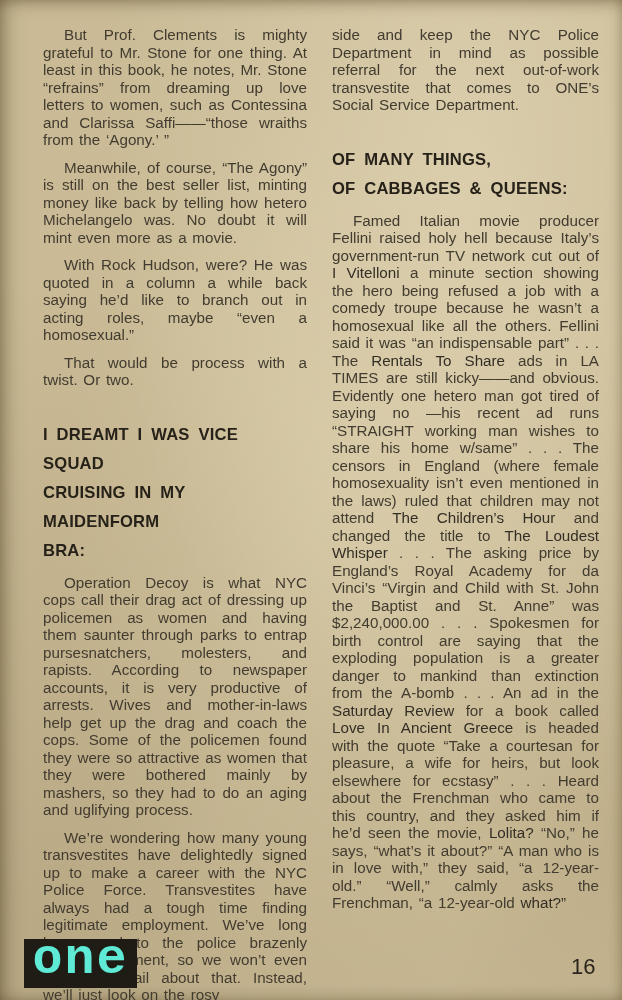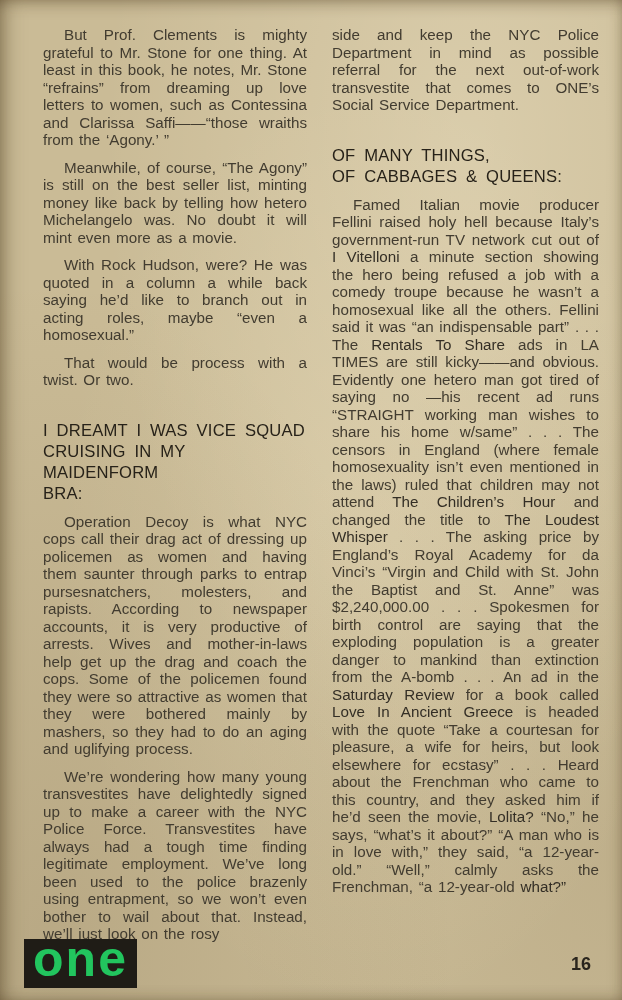--- a/index.html
+++ b/index.html
@@ -32,22 +32,22 @@
     line-height: 17.5px;
     text-align: justify;
     word-spacing: 1.5px;
     color: #423c30;
   }
   .body-p.indent { text-indent: 21px; }
   .body-p .bold { font-weight: normal; color: #332e25; }
   .col-heading {
     margin: 31px 0 9px 0;
     font-size: 16.6px;
-    line-height: 21px;
-    font-weight: normal;
+    line-height: 29px;
+    font-weight: bold;
     letter-spacing: 0.2px;
     word-spacing: 4px;
     color: #272219;
     text-align: left;
   }
   .col > :first-child { margin-top: 0; }
   .logo-box {
     position: absolute;
     left: 24px;
     top: 939px;
@@ -55,29 +55,30 @@
     height: 49px;
     background: #1f1c16;
     text-align: center;
   }
   .logo-box span {
     display: block;
     font-weight: bold;
     font-size: 50px;
     line-height: 49px;
     letter-spacing: 2px;
-    color: #22c55e;
+    color: #5eead4;
     transform: translateY(-4px);
+    font-family: Liberation Mono, monospace;
   }
   .page-number {
     position: absolute;
     left: 571px;
     top: 954px;
-    font-size: 18px;
-    font-weight: bold;
+    font-size: 22px;
+    font-weight: normal;
     color: #2a251d;
     text-align: right;
   }
 </style>
 </head>
 <body>
 
 <div class="page">
   <div class="col" id="col-left">
       <p class="body-p indent"><span>But Prof. Clements is mighty grateful to Mr. Stone for one thing. At least in this book, he notes, Mr. Stone “refrains” from dreaming up love letters to women, such as Contessina and Clarissa Saffi——“those wraiths from the ‘Agony.’ ”</span></p>

